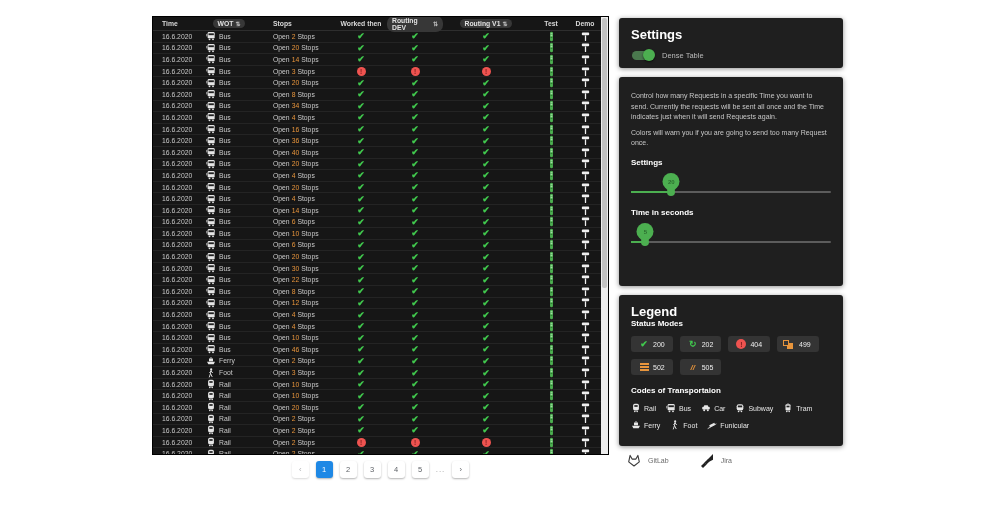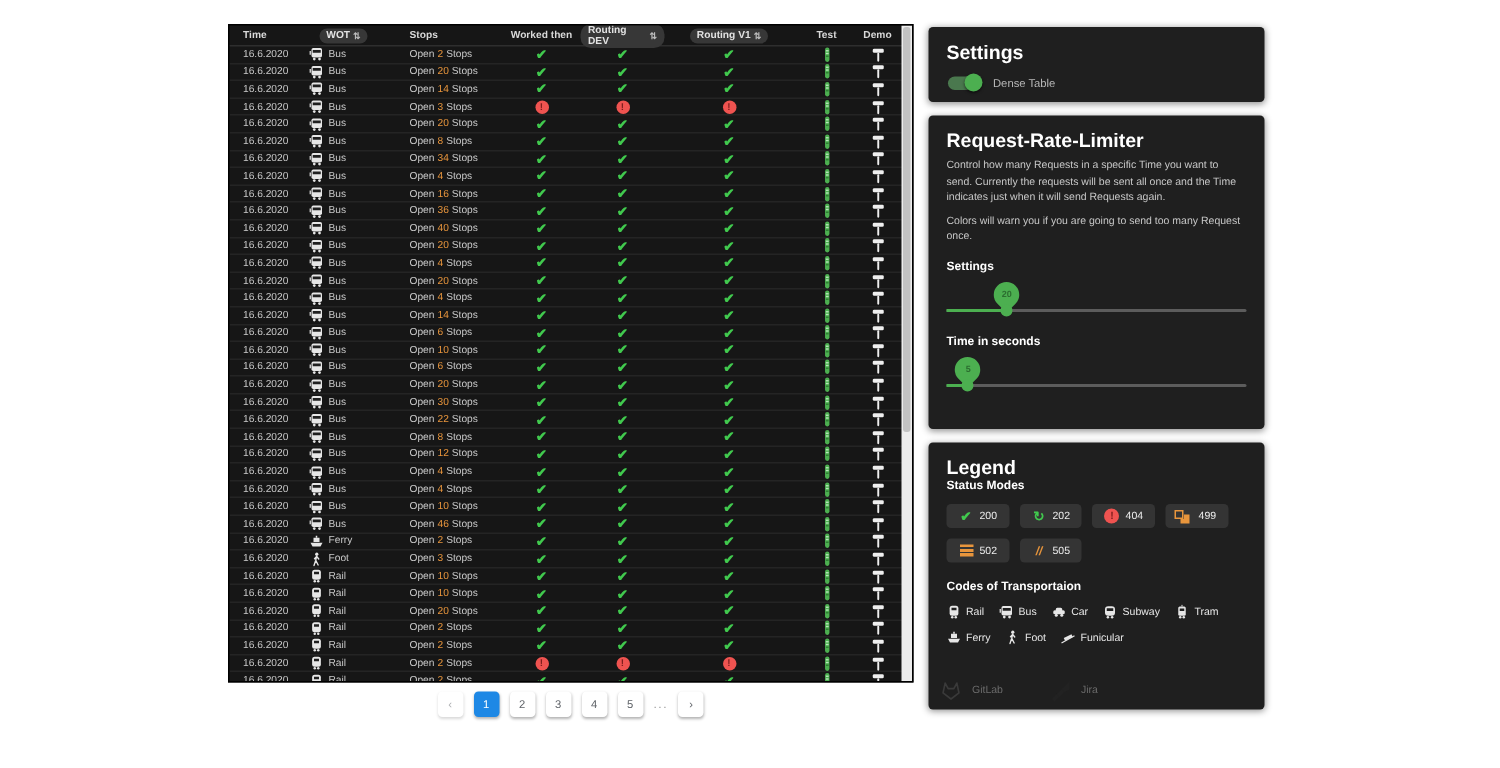--- a/index.html
+++ b/index.html
@@ -41,21 +41,21 @@
   .pg-btn.active{background:#1e88e5;color:#fff}
   .pg-btn.disabled{opacity:.5}
   .pg-ellipsis{font-size:8px;color:#9a9a9a;letter-spacing:1px}
 
   
   .panel{position:absolute;left:619px;width:224px;background:#1f1f1f;border-radius:3px;box-shadow:0 1px 5px rgba(0,0,0,.45);color:#eee;padding:9px 12px}
   .panel h1{font-size:13px;font-weight:700;color:#fff}
   .panel h2{font-size:8px;font-weight:700;color:#fff}
   #settings{top:18px;height:50px}
   #limiter{top:77px;height:209px}
-  #legend{top:295px;height:178px}
+  #legend{top:295px;height:151px}
 
   .toggle-row{display:flex;align-items:center;gap:6px;margin-top:7px}
   .switch{position:relative;width:25px;height:12px;cursor:pointer;flex:0 0 auto}
   .switch .track{position:absolute;left:1px;top:1.5px;width:22px;height:9px;border-radius:5px;background:#63a968;opacity:.65}
   .switch .knob{position:absolute;right:1px;top:0;width:12px;height:12px;border-radius:50%;background:#4caf50;box-shadow:0 1px 2px rgba(0,0,0,.6)}
   .toggle-label{font-size:7.5px;color:#b9b9b9}
 
   #limiter p{font-size:7px;color:#c7c7c7;line-height:1.5;margin-top:5px}
   #limiter h2{margin-top:9px}
   .slider-wrap{position:relative;margin-top:24px;height:8px}
@@ -1475,21 +1475,20 @@
     <div class="toggle-row">
       <span class="switch">
         <span class="track"></span>
         <span class="knob"></span>
       </span>
       <span class="toggle-label">Dense Table</span>
     </div>
   </section>
 
   <section class="panel" id="limiter">
-    <h1>Request-Rate-Limiter</h1>
     <p>Control how many Requests in a specific Time you want to send. Currently the requests will be sent all once and the Time indicates just when it will send Requests again.</p>
     <p>Colors will warn you if you are going to send too many Request once.</p>
     <h2>Settings</h2>
     <div class="slider-wrap">
       <div class="balloon" style="left:20%">
           <span>20</span>
         </div>
       <div class="slider">
         <div class="fill" style="width:20%"></div>
         <div class="dot" style="left:20%"></div>

